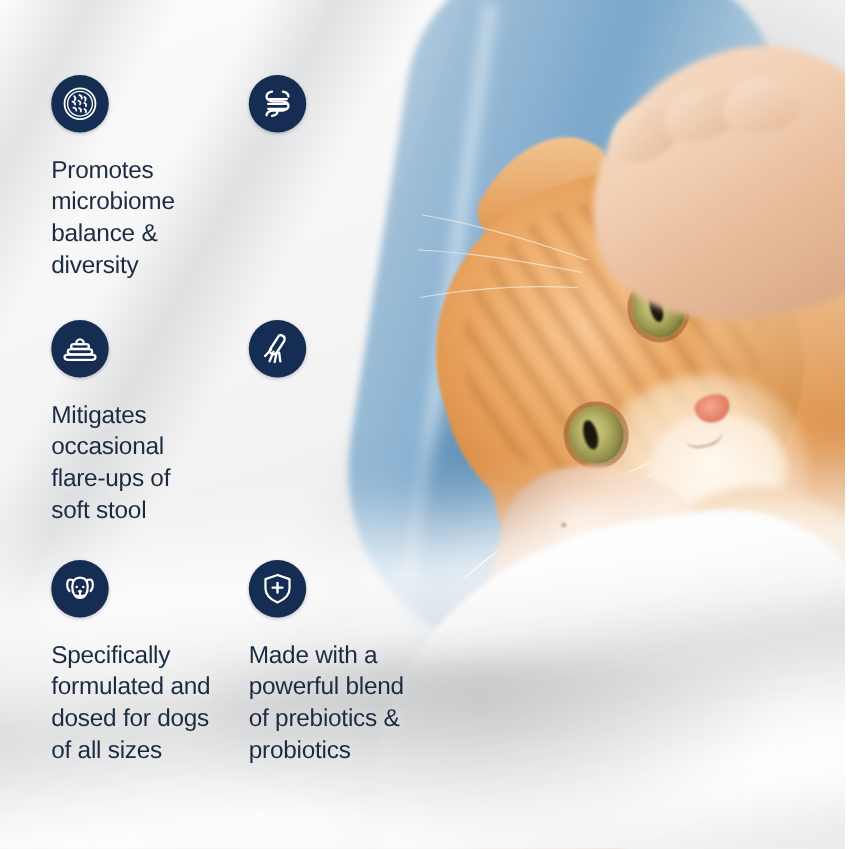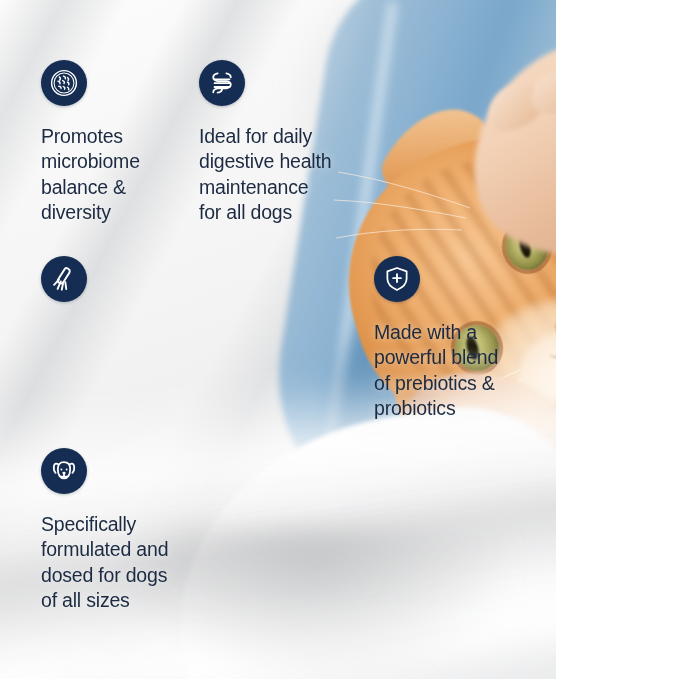--- a/index.html
+++ b/index.html
@@ -2,21 +2,21 @@
 <html><head>
 <meta charset="utf-8">
 <style>
   html, body {
     margin: 0;
     padding: 0;
     background: #ffffff;
   }
   #stage {
     position: relative;
-    width: 556px;
+    width: 676px;
     height: 679px;
     overflow: hidden;
     font-family: "Liberation Sans", sans-serif;
     background: #f2f3f4;
   }
 
   
   .photo {
     position: absolute;
     inset: 0;
@@ -492,60 +492,56 @@
           <g fill="none" stroke="#ffffff" stroke-width="2.1" stroke-linecap="round" stroke-linejoin="round">
             <path d="M11 5 q-5 1 -5 4.4 t5 4.4 h10 q5 0.6 5 4 t-5 4.4 h-10 q-5 1 -5 4.4"></path>
             <path d="M21 5 q5 1 5 4.4"></path>
             <path d="M11 27 q5 -1 5 -4"></path>
             <path d="M7.5 11.8 h17"></path>
             <path d="M7.5 16.2 h17"></path>
             <path d="M7.5 20.6 h17"></path>
           </g>
         </svg>
       </div>
-      <div class="feature-text">Ideal for daily
-digestive health
-maintenance
-for all dogs</div>
     </div>
 
     <div class="cell"></div>
 
+    <div class="cell">
+      <div class="icon-badge">
+        <svg width="30" height="30" viewBox="0 0 32 32">
+          <g fill="none" stroke="#ffffff" stroke-width="1.9" stroke-linecap="round" stroke-linejoin="round">
+            <path d="M13.4 9.4 q2.6 -3 5.2 0 q1.2 1.5 -0.4 2.6 h-4.4 q-1.6 -1.1 -0.4 -2.6 z"></path>
+            <path d="M11 12 h10 q2.6 0 2.6 2 t-2.6 2 h-10 q-2.6 0 -2.6 -2 t2.6 -2 z"></path>
+            <path d="M8.6 16.4 h14.8 q3 0 3 2.2 t-3 2.2 h-14.8 q-3 0 -3 -2.2 t3 -2.2 z"></path>
+            <path d="M6 21 h20 q3.2 0 3.2 2.2 t-3.2 2.2 h-20 q-3.2 0 -3.2 -2.2 t3.2 -2.2 z"></path>
+          </g>
+        </svg>
+      </div>
+      <div class="feature-text">Mitigates
+occasional
+flare-ups of
+soft stool</div>
+    </div>
 
     <div class="cell">
       <div class="icon-badge">
         <svg width="30" height="30" viewBox="0 0 32 32">
           <g fill="none" stroke="#ffffff" stroke-width="2" stroke-linecap="round" stroke-linejoin="round">
             <path d="M19.6 4.6 q3.4 1.2 2.2 4.6 l-6.4 10 q-1.6 2.4 -4.4 1 t-1 -4.2 l6.4 -10 q1.2 -2.4 3.2 -1.4 z"></path>
             <path d="M12.6 18.6 L9.2 26.6"></path>
             <path d="M15.2 19.6 L13.6 27.4"></path>
             <path d="M17.4 19.4 L18.4 26.8"></path>
             <path d="M10.6 16.6 L5.4 22.2"></path>
           </g>
         </svg>
       </div>
     </div>
 
     <div class="cell"></div>
-
-    <div class="cell">
-      <div class="icon-badge">
-        <svg width="28" height="28" viewBox="0 0 32 32">
-          <path d="M16 3.4 L27 7.2 v8.6 q0 8 -11 12.8 q-11 -4.8 -11 -12.8 V7.2 z" fill="none" stroke="#ffffff" stroke-width="2" stroke-linejoin="round"></path>
-          <g stroke="#ffffff" stroke-width="2.2" stroke-linecap="round">
-            <path d="M16 10.6 V19.4"></path>
-            <path d="M11.6 15 H20.4"></path>
-          </g>
-        </svg>
-      </div>
-      <div class="feature-text">Made with a
-powerful blend
-of prebiotics &amp;
-probiotics</div>
-    </div>
 
     <div class="cell">
       <div class="icon-badge">
         <svg width="30" height="30" viewBox="0 0 32 32">
           <g fill="none" stroke="#ffffff" stroke-width="1.9" stroke-linecap="round" stroke-linejoin="round">
             <path d="M9.6 8.6 q-3.8 -1.6 -4.4 2.4 q-0.6 4.4 1.8 7"></path>
             <path d="M22.4 8.6 q3.8 -1.6 4.4 2.4 q0.6 4.4 -1.8 7"></path>
             <path d="M16 6.6 q6.6 0 6.6 7.6 q0 4.4 -1.8 7 q-1.8 2.6 -4.8 2.6 t-4.8 -2.6 q-1.8 -2.6 -1.8 -7 q0 -7.6 6.6 -7.6 z"></path>
             <circle cx="13.2" cy="14.4" r="1.05" fill="#ffffff" stroke="none"></circle>
             <circle cx="18.8" cy="14.4" r="1.05" fill="#ffffff" stroke="none"></circle>
@@ -555,15 +551,31 @@
             <path d="M16 21.6 q1.6 1.4 3 0.2"></path>
           </g>
         </svg>
       </div>
       <div class="feature-text">Specifically
 formulated and
 dosed for dogs
 of all sizes</div>
     </div>
 
+    <div class="cell">
+      <div class="icon-badge">
+        <svg width="28" height="28" viewBox="0 0 32 32">
+          <path d="M16 3.4 L27 7.2 v8.6 q0 8 -11 12.8 q-11 -4.8 -11 -12.8 V7.2 z" fill="none" stroke="#ffffff" stroke-width="2" stroke-linejoin="round"></path>
+          <g stroke="#ffffff" stroke-width="2.2" stroke-linecap="round">
+            <path d="M16 10.6 V19.4"></path>
+            <path d="M11.6 15 H20.4"></path>
+          </g>
+        </svg>
+      </div>
+      <div class="feature-text">Made with a
+powerful blend
+of prebiotics &amp;
+probiotics</div>
+    </div>
+
     <div class="cell"></div>
   </div>
 </div>
 
 </body></html>

